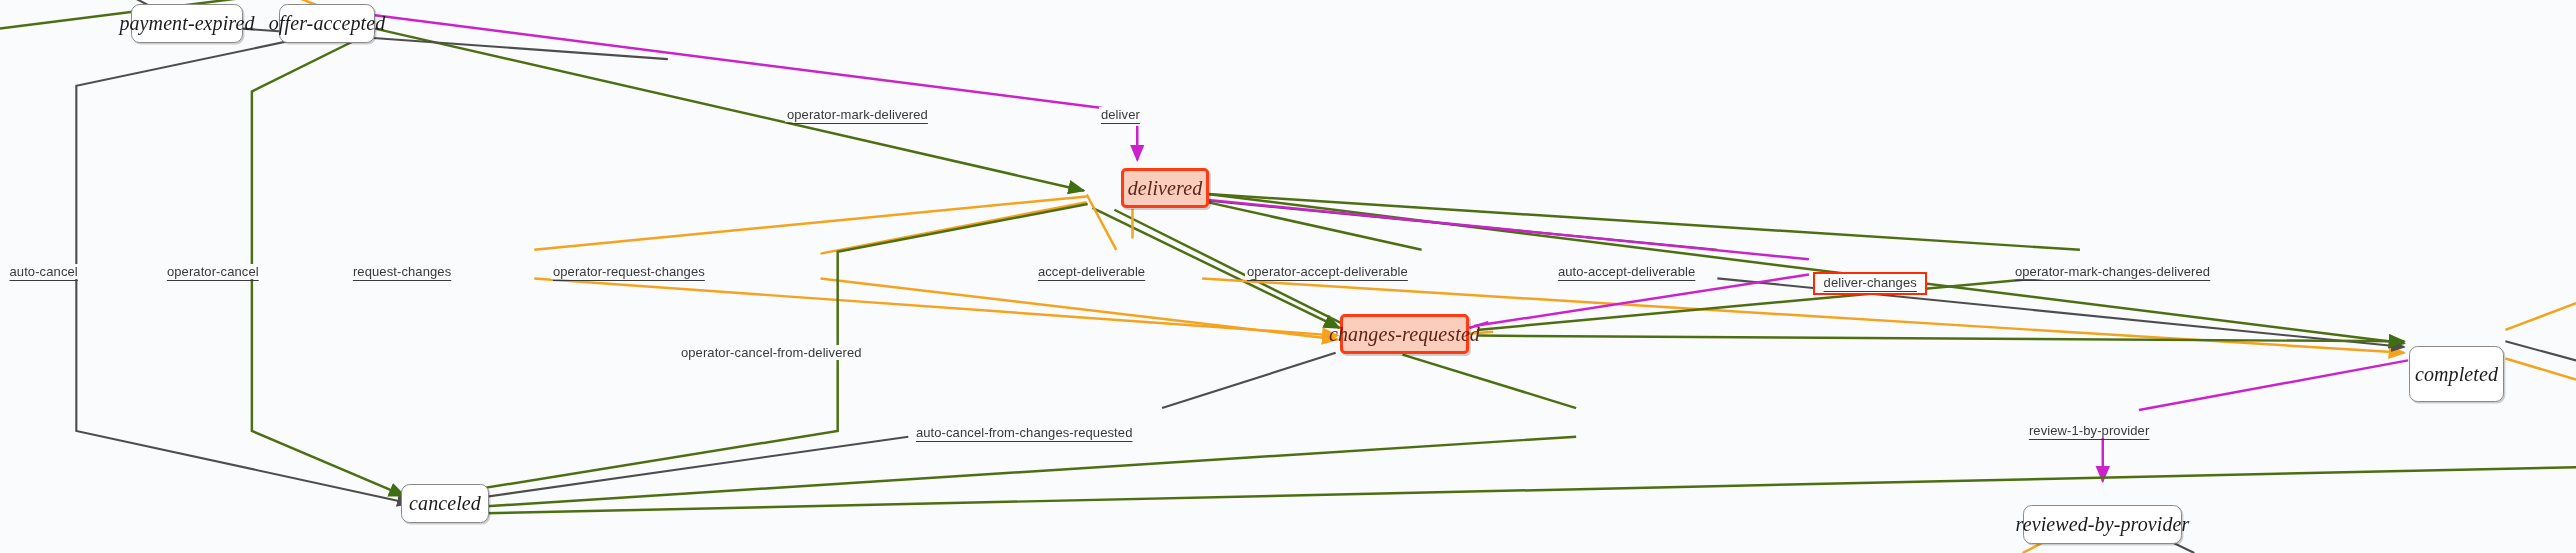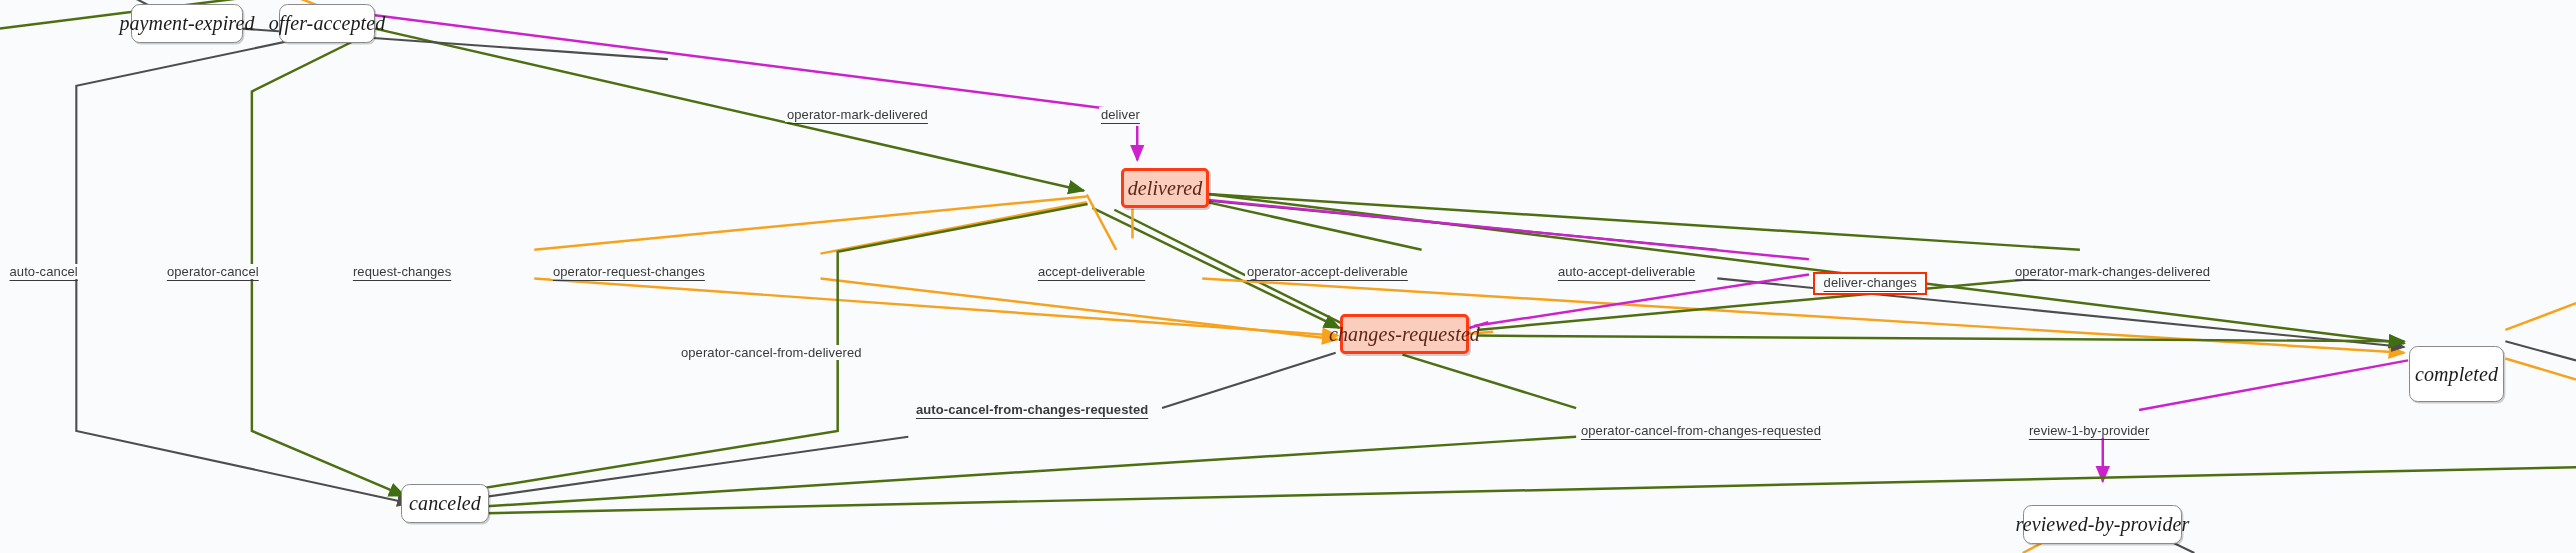--- a/index.html
+++ b/index.html
@@ -163,18 +163,17 @@
   <div class="edge-label" style="left: 351px; top: 264px;">request-changes</div>
   <div class="edge-label" style="left: 551px; top: 264px;">operator-request-changes</div>
   <div class="edge-label" style="left: 785px; top: 107px;">operator-mark-delivered</div>
   <div class="edge-label" style="left: 1099px; top: 107px;">deliver</div>
   <div class="edge-label" style="left: 1036px; top: 264px;">accept-deliverable</div>
   <div class="edge-label" style="left: 1245px; top: 264px;">operator-accept-deliverable</div>
   <div class="edge-label" style="left: 1556px; top: 264px; text-align: right;">auto-accept-deliverable</div>
   <div class="edge-label boxed" style="left: 1813px; top: 272px;">deliver-changes</div>
   <div class="edge-label" style="left: 2013px; top: 264px;">operator-mark-changes-delivered</div>
   <div class="edge-label plain" style="left: 679px; top: 345px; text-decoration: none;">operator-cancel-from-delivered</div>
-  <div class="edge-label" style="left: 914px; top: 402px; font-weight: bold;">auto-cancel-from-changes-requested</div>
-  <div class="edge-label" style="left: 1579px; top: 423px;">operator-cancel-from-changes-requested</div>
+  <div class="edge-label" style="left: 914px; top: 425px;">auto-cancel-from-changes-requested</div>
   <div class="edge-label" style="left: 2027px; top: 423px;">review-1-by-provider</div>
 
 </div>
 
 
 </body></html>

